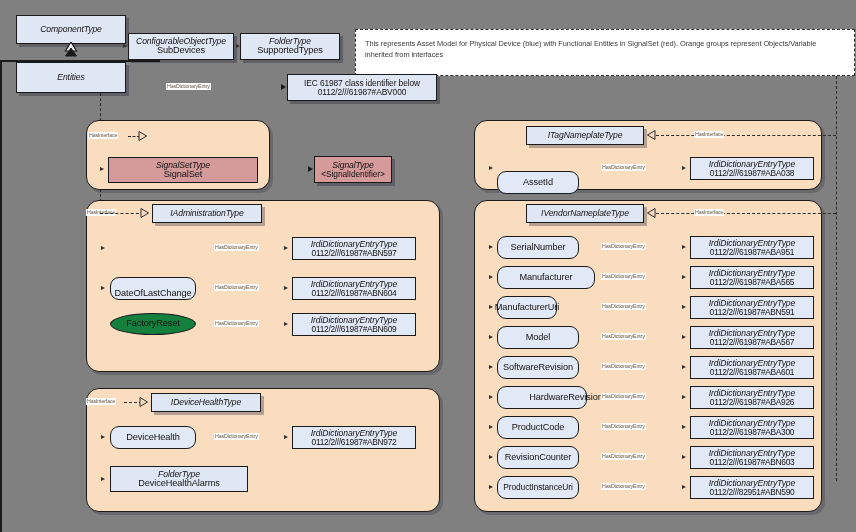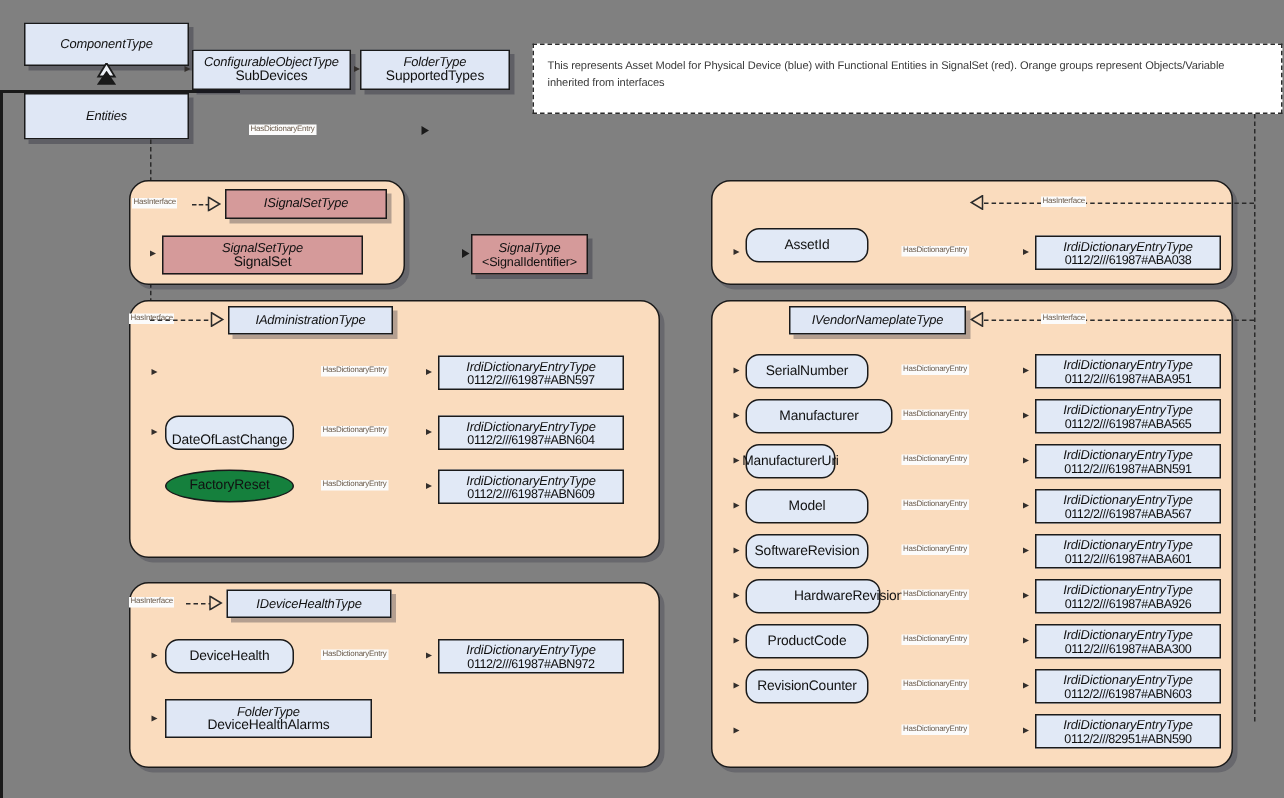--- a/index.html
+++ b/index.html
@@ -85,37 +85,38 @@
   <div class="lnh" style="left:234px;top:46px;width:8px;"></div>
   <div class="ahs" style="left:236px;top:43.5px;"></div>
 
   <div class="lnh" style="left:126px;top:72px;width:16px;"></div>
   <div class="lnv" style="left:140px;top:72px;height:16px;"></div>
 
   <div class="lnh thick" style="left:126px;top:87px;width:160px;"></div>
   <div class="lbl" style="left:166px;top:83px;">HasDictionaryEntry</div>
   <div class="ah" style="left:281px;top:84px;"></div>
 
+  <div class="box sqbox shadow" style="left:287px;top:74px;width:150px;height:27px;">
+    <span class="nm sm">IEC 61987 class identifier below</span>
+    <span class="nm sm">0112/2///61987#ABV000</span>
+  </div>
 
   <div class="lnv thick" style="left:20px;top:93px;height:388px;"></div>
   <div class="dash-v" style="left:100px;top:93px;height:129px;"></div>
   <div class="lnv thick" style="left:78px;top:103px;height:390px;"></div>
 
   <div class="group" style="left:86px;top:120px;width:184px;height:70px;"></div>
 
   <div class="lbl" style="left:88px;top:132px;">HasInterface</div>
   <div class="dash-h" style="left:128px;top:136px;width:12px;"></div>
   <svg style="position:absolute;left:138px;top:131px;width:10px;height:10px;">
     <polygon points="1,0.5 8.5,5 1,9.5" fill="#fadcbe" stroke="#2b2b2b" stroke-width="1"></polygon>
   </svg>
-  <div class="box red shadow" style="left:150px;top:126px;width:108px;height:20px;">
-    <span class="ttl">ISignalSetType</span>
-  </div>
-
-  <div class="box red" style="left:108px;top:157px;width:134px;height:26px;">
+
+  <div class="box red" style="left:108px;top:157px;width:150px;height:26px;">
     <span class="ttl">SignalSetType</span>
     <span class="nm">SignalSet</span>
   </div>
 
   <div class="ahs" style="left:100px;top:166.5px;"></div>
 
   <div class="ah" style="left:308px;top:166px;"></div>
   <div class="box red shadow" style="left:314px;top:156px;width:78px;height:27px;">
     <span class="ttl">SignalType</span>
     <span class="nm sm">&lt;SignalIdentifier&gt;</span>
@@ -192,27 +193,30 @@
 
   <div class="box sqbox" style="left:110px;top:466px;width:138px;height:26px;">
     <span class="ttl">FolderType</span>
     <span class="nm">DeviceHealthAlarms</span>
   </div>
 
   <div class="ahs" style="left:101px;top:476.5px;"></div>
 
   <div class="group" style="left:474px;top:120px;width:348px;height:70px;"></div>
 
+  <div class="box sqbox shadow" style="left:526px;top:126px;width:118px;height:19px;">
+    <span class="ttl">ITagNameplateType</span>
+  </div>
   <svg style="position:absolute;left:646px;top:130px;width:10px;height:10px;">
     <polygon points="9,0.5 1.5,5 9,9.5" fill="#fadcbe" stroke="#2b2b2b" stroke-width="1"></polygon>
   </svg>
   <div class="dash-h" style="left:656px;top:135px;width:180px;"></div>
   <div class="lbl" style="left:694px;top:131px;">HasInterface</div>
 
-  <div class="box rbox" style="left:497px;top:152px;width:82px;height:23px;">
+  <div class="box rbox" style="left:497px;top:171px;width:82px;height:23px;">
     <span class="nm">AssetId</span>
   </div>
 
   <div class="ahs" style="left:489px;top:165.5px;"></div>
 
   <div class="lbl" style="left:601px;top:164px;">HasDictionaryEntry</div>
   <div class="ahs" style="left:682px;top:165.5px;"></div>
   <div class="box irdi" style="left:690px;top:157px;width:124px;height:23px;">
     <span class="ttl">IrdiDictionaryEntryType</span>
     <span class="code">0112/2///61987#ABA038</span>
@@ -326,20 +330,23 @@
 
   <div class="ahs" style="left:489px;top:454.5px;"></div>
 
   <div class="lbl" style="left:601px;top:453px;">HasDictionaryEntry</div>
   <div class="ahs" style="left:682px;top:454.5px;"></div>
   <div class="box irdi" style="left:690px;top:446px;width:124px;height:23px;">
     <span class="ttl">IrdiDictionaryEntryType</span>
     <span class="code">0112/2///61987#ABN603</span>
     </div>
 
+  <div class="box rbox" style="left:497px;top:476px;width:82px;height:23px;">
+    <span class="nm sm">ProductInstanceUri</span>
+    </div>
 
   <div class="ahs" style="left:489px;top:484.5px;"></div>
 
   <div class="lbl" style="left:601px;top:483px;">HasDictionaryEntry</div>
   <div class="ahs" style="left:682px;top:484.5px;"></div>
   <div class="box irdi" style="left:690px;top:476px;width:124px;height:23px;">
     <span class="ttl">IrdiDictionaryEntryType</span>
     <span class="code">0112/2///82951#ABN590</span>
     </div>
 

